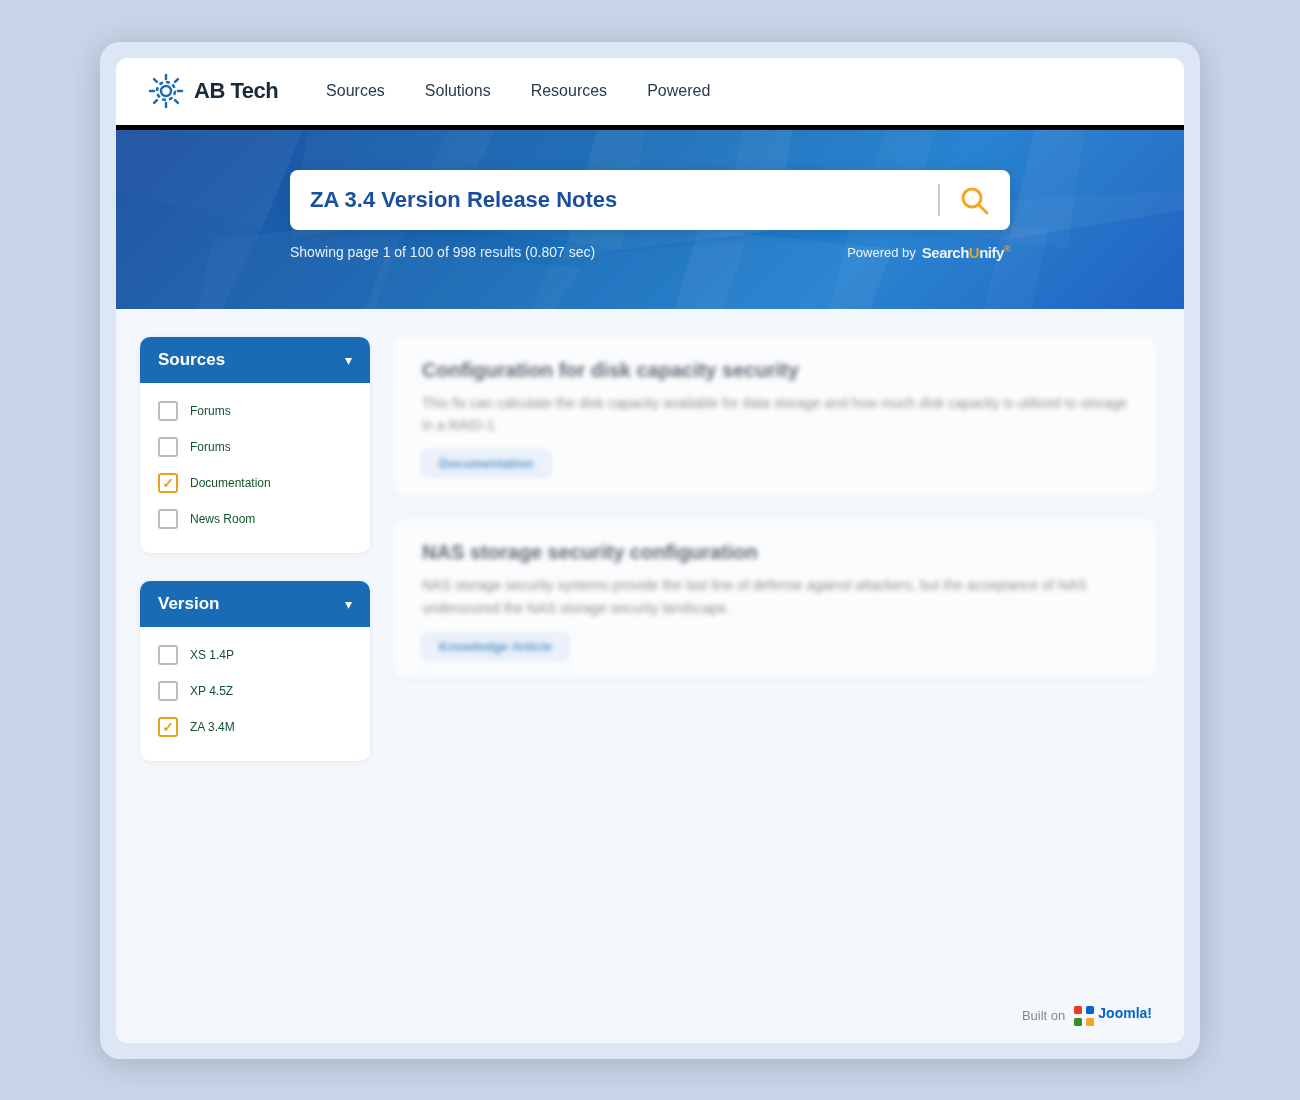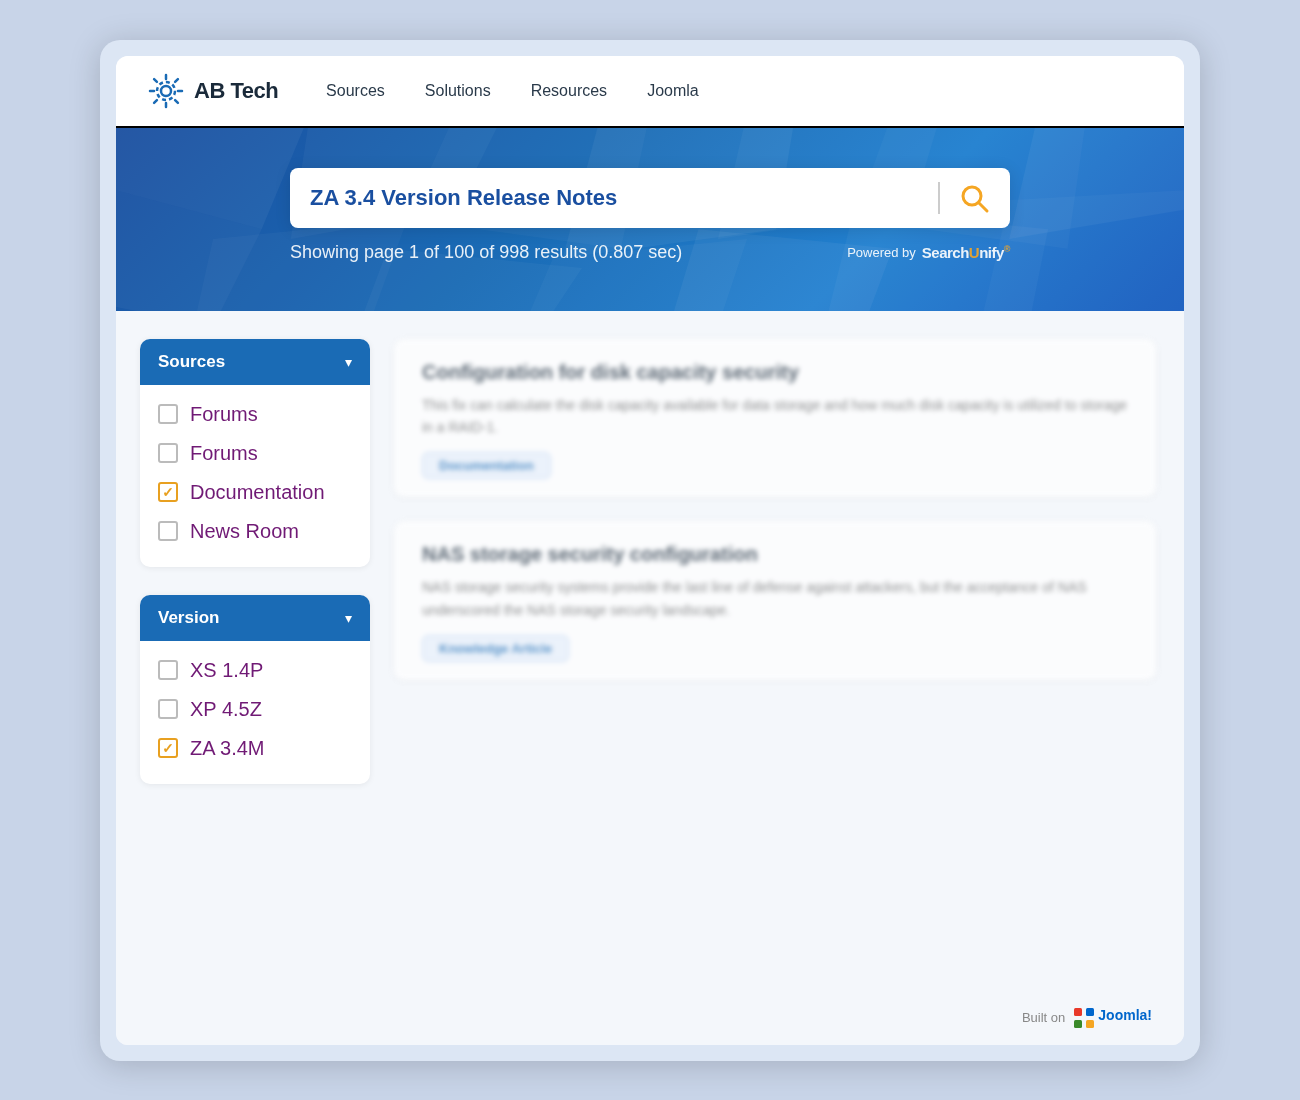--- a/index.html
+++ b/index.html
@@ -25,21 +25,21 @@
       overflow: hidden;
       min-height: 950px;
     }
     
     .navbar {
       background: #fff;
       display: flex;
       align-items: center;
       padding: 0 32px;
       height: 72px;
-      border-bottom: 2px solid #000000;
+      border-bottom: 5px solid #000000;
     }
     .navbar-brand {
       display: flex;
       align-items: center;
       gap: 10px;
       margin-right: 48px;
       text-decoration: none;
     }
     .brand-icon {
       width: 36px;
@@ -139,21 +139,21 @@
     }
     .search-meta {
       margin-top: 14px;
       display: flex;
       width: 720px;
       justify-content: space-between;
       align-items: center;
     }
     .search-results-info {
       color: #fff;
-      font-size: 18px;
+      font-size: 14px;
       opacity: 0.9;
     }
     .powered-by {
       display: flex;
       align-items: center;
       gap: 6px;
       color: #fff;
       font-size: 13px;
       opacity: 0.9;
     }
@@ -233,22 +233,22 @@
       background: #fff;
     }
     .filter-checkbox.checked::after {
       content: '✓';
       color: #e8a020;
       font-size: 14px;
       font-weight: 700;
       line-height: 1;
     }
     .filter-label {
-      font-size: 20px;
-      color: #701a75;
+      font-size: 12px;
+      color: #14532d;
       font-weight: 400;
     }
 
     
     .results-area {
       flex: 1;
       display: flex;
       flex-direction: column;
       gap: 24px;
     }
@@ -325,21 +325,21 @@
         <li>
           <a>Sources</a>
         </li>
         <li>
           <a>Solutions</a>
         </li>
         <li>
           <a>Resources</a>
         </li>
         <li>
-          <a>Joomla</a>
+          <a>Powered</a>
         </li>
       </ul>
     </nav>
 
     <div class="hero">
       <div class="hero-geo">
         <svg viewBox="0 0 1100 220" preserveAspectRatio="xMidYMid slice">
           <polygon points="0,0 200,0 150,120 0,80" fill="rgba(255,255,255,0.05)"></polygon>
           <polygon points="200,0 400,0 350,100 180,130" fill="rgba(255,255,255,0.04)"></polygon>
           <polygon points="350,0 550,0 520,140 300,110" fill="rgba(255,255,255,0.03)"></polygon>

